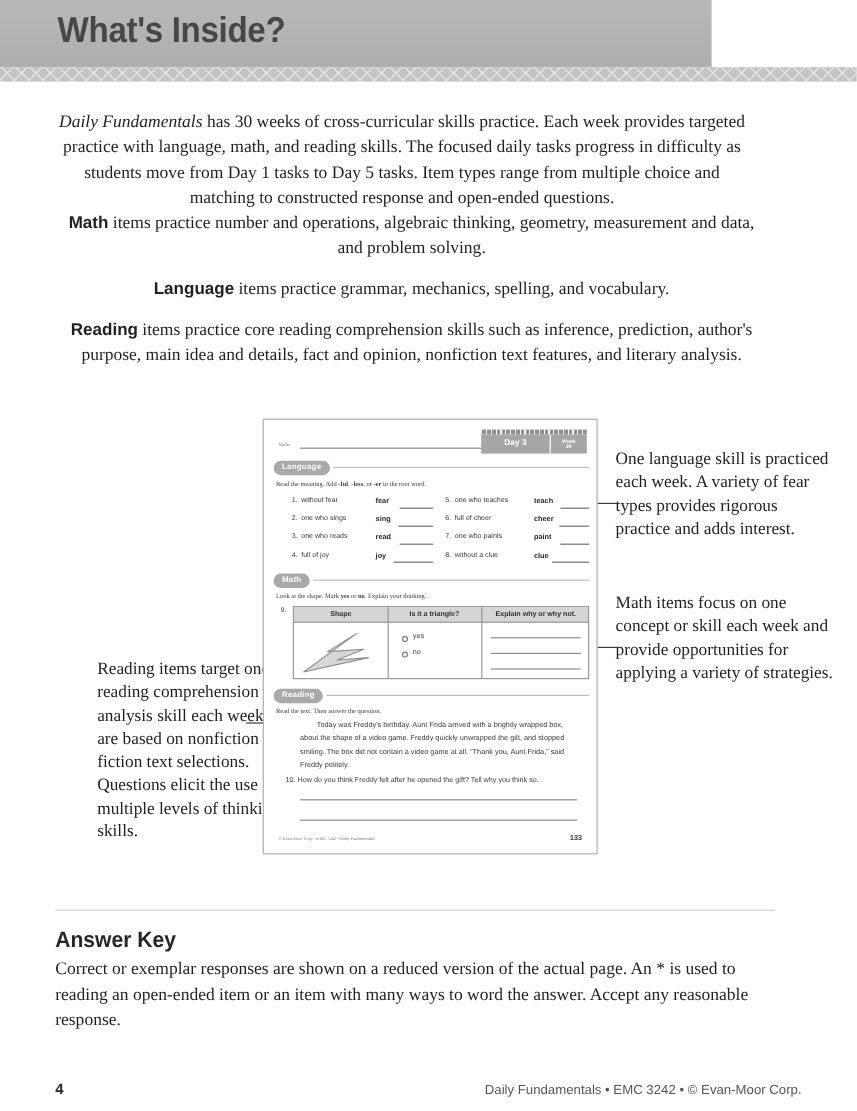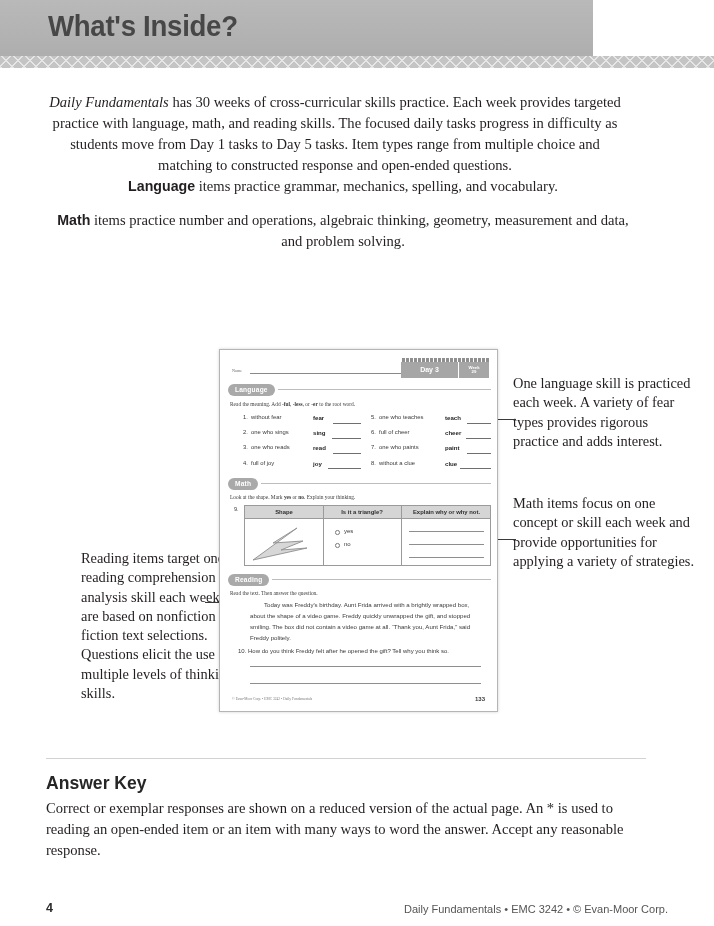--- a/index.html
+++ b/index.html
@@ -173,24 +173,27 @@
 <div class="banner-pattern"></div>
 
 <div class="content">
 
   <div class="intro">
     <p class="body"><em>Daily Fundamentals</em><span> has 30 weeks of cross-curricular skills practice. Each week provides targeted practice with language, math, and reading skills. The focused daily tasks progress in difficulty as students move from Day 1 tasks to Day 5 tasks. Item types range from multiple choice and matching to constructed response and open-ended questions.</span></p>
   </div>
 
   <div class="bullets">
     <p class="body para">
+      <span class="lead">Math</span><span> items practice number and operations, algebraic thinking, geometry, measurement and data, and problem solving.</span>
+    </p>
+    <p class="body para">
       <span class="lead">Language</span><span> items practice grammar, mechanics, spelling, and vocabulary.</span>
     </p>
     <p class="body para">
-      <span class="lead">Math</span><span> items practice number and operations, algebraic thinking, geometry, measurement and data, and problem solving.</span>
+      <span class="lead">Reading</span><span> items practice core reading comprehension skills such as inference, prediction, author's purpose, main idea and details, fact and opinion, nonfiction text features, and literary analysis.</span>
     </p>
   </div>
 </div>
 
 <div class="callout" id="callout-language">One language skill is practiced each week. A variety of fear types provides rigorous practice and adds interest.</div>
 <div class="leader" style="left:482px; top:419px; width:34px;"></div>
 <div class="leader-dot" style="left:478px; top:417px;"></div>
 
 <div class="callout" id="callout-math">Math items focus on one concept or skill each week and provide opportunities for applying a variety of strategies.</div>
 <div class="leader" style="left:482px; top:539px; width:34px;"></div>

